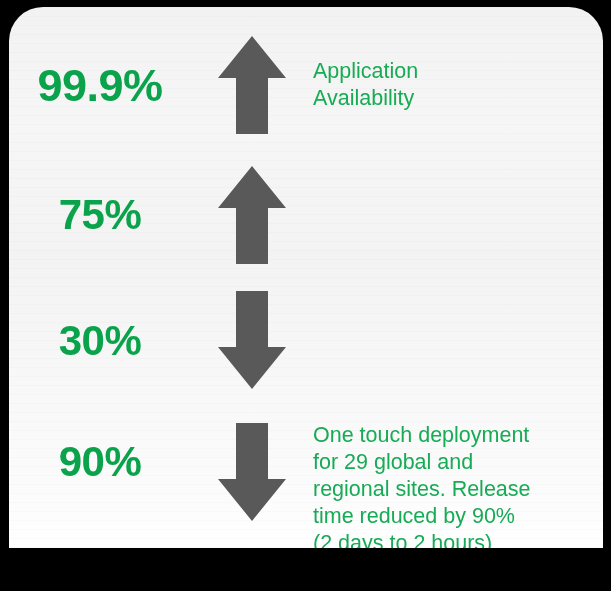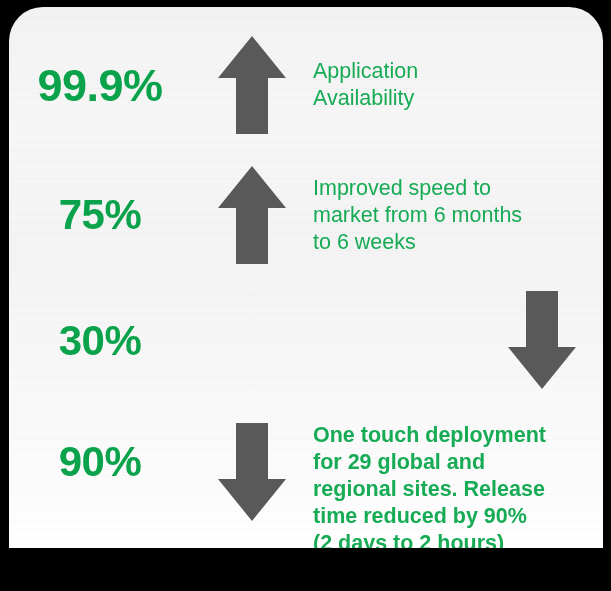--- a/index.html
+++ b/index.html
@@ -61,21 +61,20 @@
     position: absolute;
     inset: 0;
   }
 
   .row {
     position: absolute;
     left: 0;
     width: 100%;
     display: flex;
     align-items: center;
-    justify-content: space-between;
   }
 
   
   #row-0 { top: 12px;  height: 132px; }
   #row-1 { top: 144px; height: 128px; }
   #row-2 { top: 272px; height: 124px; }
   #row-3 { top: 396px; height: 150px; }
 
   .metric {
     width: 182px;
@@ -106,21 +105,20 @@
     font-size: 21.5px;
     line-height: 27px;
     padding-right: 24px;
     white-space: pre-line;
   }
 
   
   #row-3 .desc {
     align-self: flex-start;
     margin-top: 19px;
-    font-weight: bold;
   }
   #row-3 {
     align-items: flex-start;
   }
   #row-3 .metric {
     margin-top: 38px;
   }
   #row-3 .arrow-cell {
     margin-top: 20px;
   }
@@ -150,23 +148,20 @@
 
       <div class="row" id="row-1">
         <div class="metric">75%</div>
         <div class="arrow-cell">
           <span>
             <svg class="arrow-svg" width="72" height="102" viewBox="0 0 72 102" aria-hidden="true">
               <polygon points="36,2 70,44 52,44 52,100 20,100 20,44 2,44" fill="#595959"></polygon>
             </svg>
           </span>
         </div>
-        <div class="desc">Improved speed to
-market from 6 months
-to 6 weeks</div>
       </div>
 
       <div class="row" id="row-2">
         <div class="metric">30%</div>
         <div class="arrow-cell">
           <span>
             <svg class="arrow-svg" width="72" height="100" viewBox="0 0 72 100" aria-hidden="true">
               <polygon points="20,0 52,0 52,56 70,56 36,98 2,56 20,56" fill="#595959"></polygon>
             </svg>
           </span>

